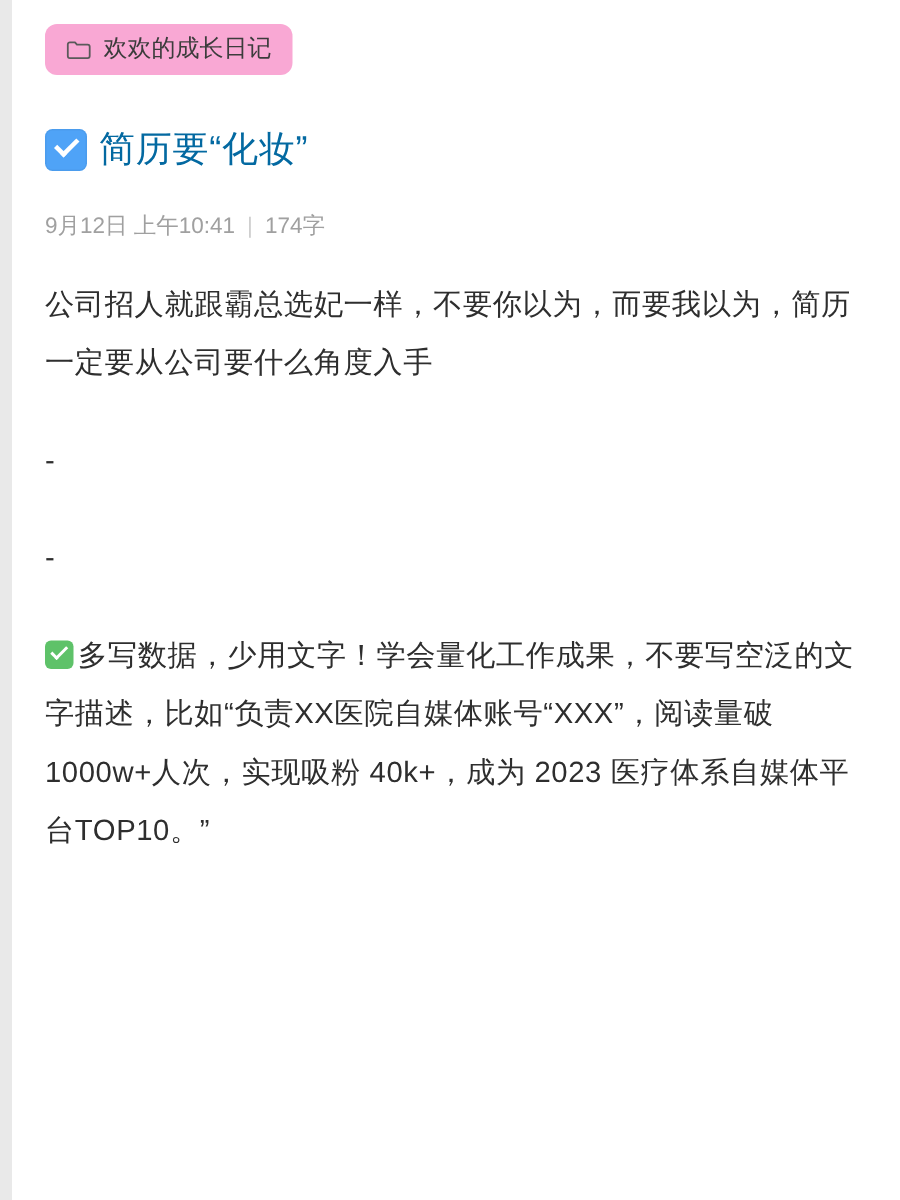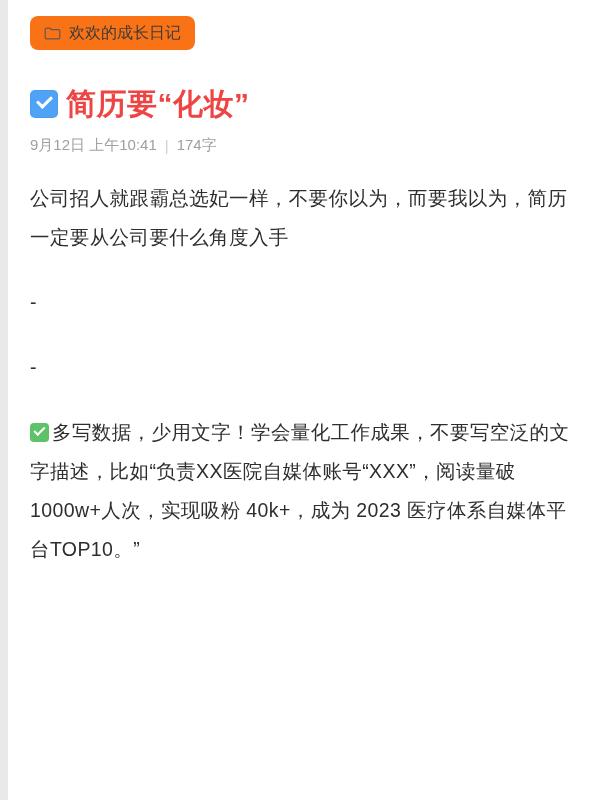--- a/index.html
+++ b/index.html
@@ -28,21 +28,21 @@
     left: 0;
     top: 0;
     width: 8px;
     height: 800px;
     background: #e9e9e9;
   }
   .notebook-chip {
     display: inline-flex;
     align-items: center;
     gap: 8px;
-    background: #f97316;
+    background: #f9a8d4;
     border-radius: 8px;
     padding: 9px 14px;
     margin-top: 16px;
     color: #3c3c3c;
     font-size: 16px;
     line-height: 1;
   }
   .chip-icon {
     display: inline-block;
     width: 17px;
@@ -72,32 +72,32 @@
     position: absolute;
     left: 7px;
     top: 6px;
     width: 12px;
     height: 6px;
     border-left: 3px solid #ffffff;
     border-bottom: 3px solid #ffffff;
     transform: rotate(-45deg);
   }
   .doc-title {
-    font-size: 30px;
-    font-weight: bold;
-    color: #ef4444;
+    font-size: 24px;
+    font-weight: normal;
+    color: #0369a1;
     letter-spacing: 0.5px;
     line-height: 1.2;
   }
 
   .meta-row {
     display: flex;
     align-items: center;
     gap: 8px;
-    margin-top: 14px;
+    margin-top: 26px;
     color: #a0a0a0;
     font-size: 15px;
   }
   .meta-sep {
     color: #cfcfcf;
   }
 
   .body-text {
     margin-top: 24px;
     font-size: 19.5px;

